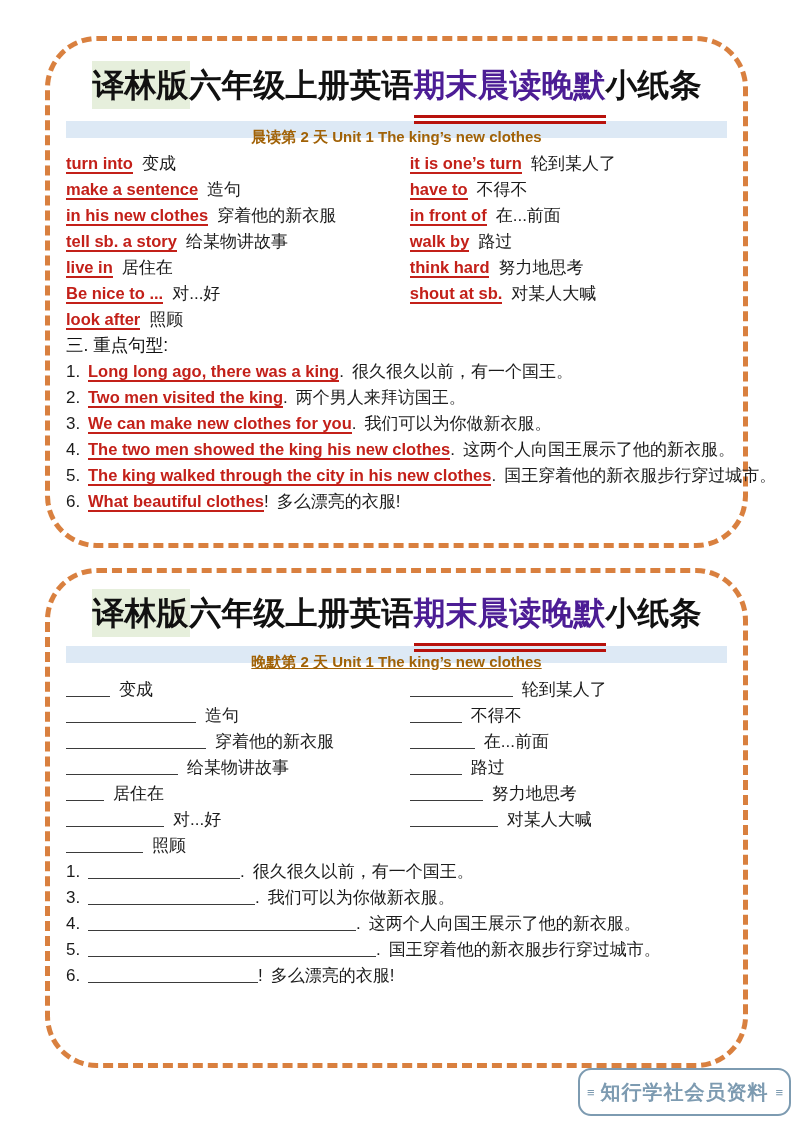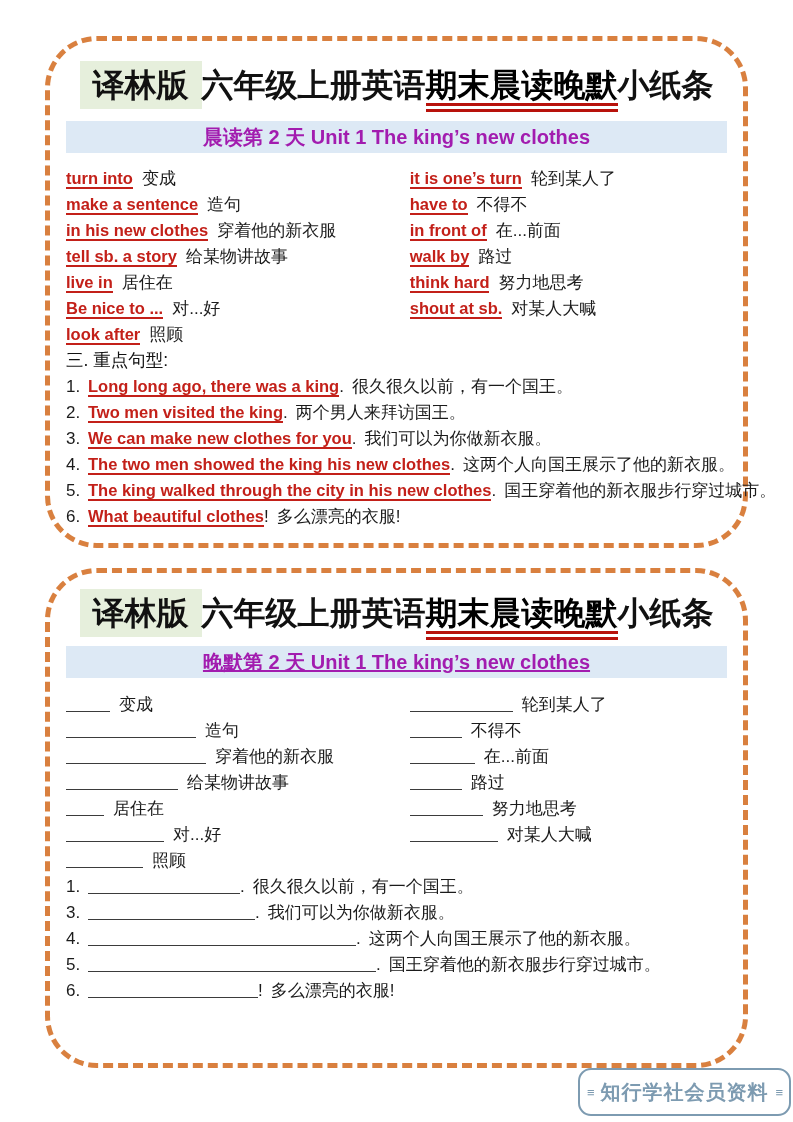--- a/index.html
+++ b/index.html
@@ -12,26 +12,26 @@
     border:5px dashed #d9803f;border-radius:52px;background:#fff;padding:0 16px;
   }
   #panel1{top:36px;height:512px;}
   #panel2{top:568px;height:500px;}
 
   .title{
     margin:22px 0 0 0;text-align:center;font-weight:bold;font-size:32px;
     line-height:44px;white-space:nowrap;letter-spacing:0px;color:#111;
   }
   #panel2 .title{margin-top:18px;}
-  .hl{background:#e6efdc;padding:6px 13px;}
-  .tred{color:#000000;border-bottom:9px double #b8120c;padding-bottom:0px;text-align:center;}
+  .hl{background:#e6efdc;padding:6px 1px;}
+  .tred{color:#4c1d95;border-bottom:9px double #b8120c;padding-bottom:12px;text-align:center;}
 
   .bar{
     margin-top:14px;background:#dde9f5;text-align:center;font-weight:bold;
-    font-size:20px;height:32px;line-height:32px;color:#a21caf;
+    font-size:15px;height:17px;line-height:32px;color:#a16207;
   }
   #panel2 .bar{margin-top:11px;text-decoration:underline;}
 
   .cols{display:flex;margin-top:12px;}
   #panel2 .cols{margin-top:14px;}
   .colL{width:52%;}
   .colR{width:48%;}
 
   .row{height:26px;line-height:26px;font-size:17px;white-space:nowrap;}
   .en{

